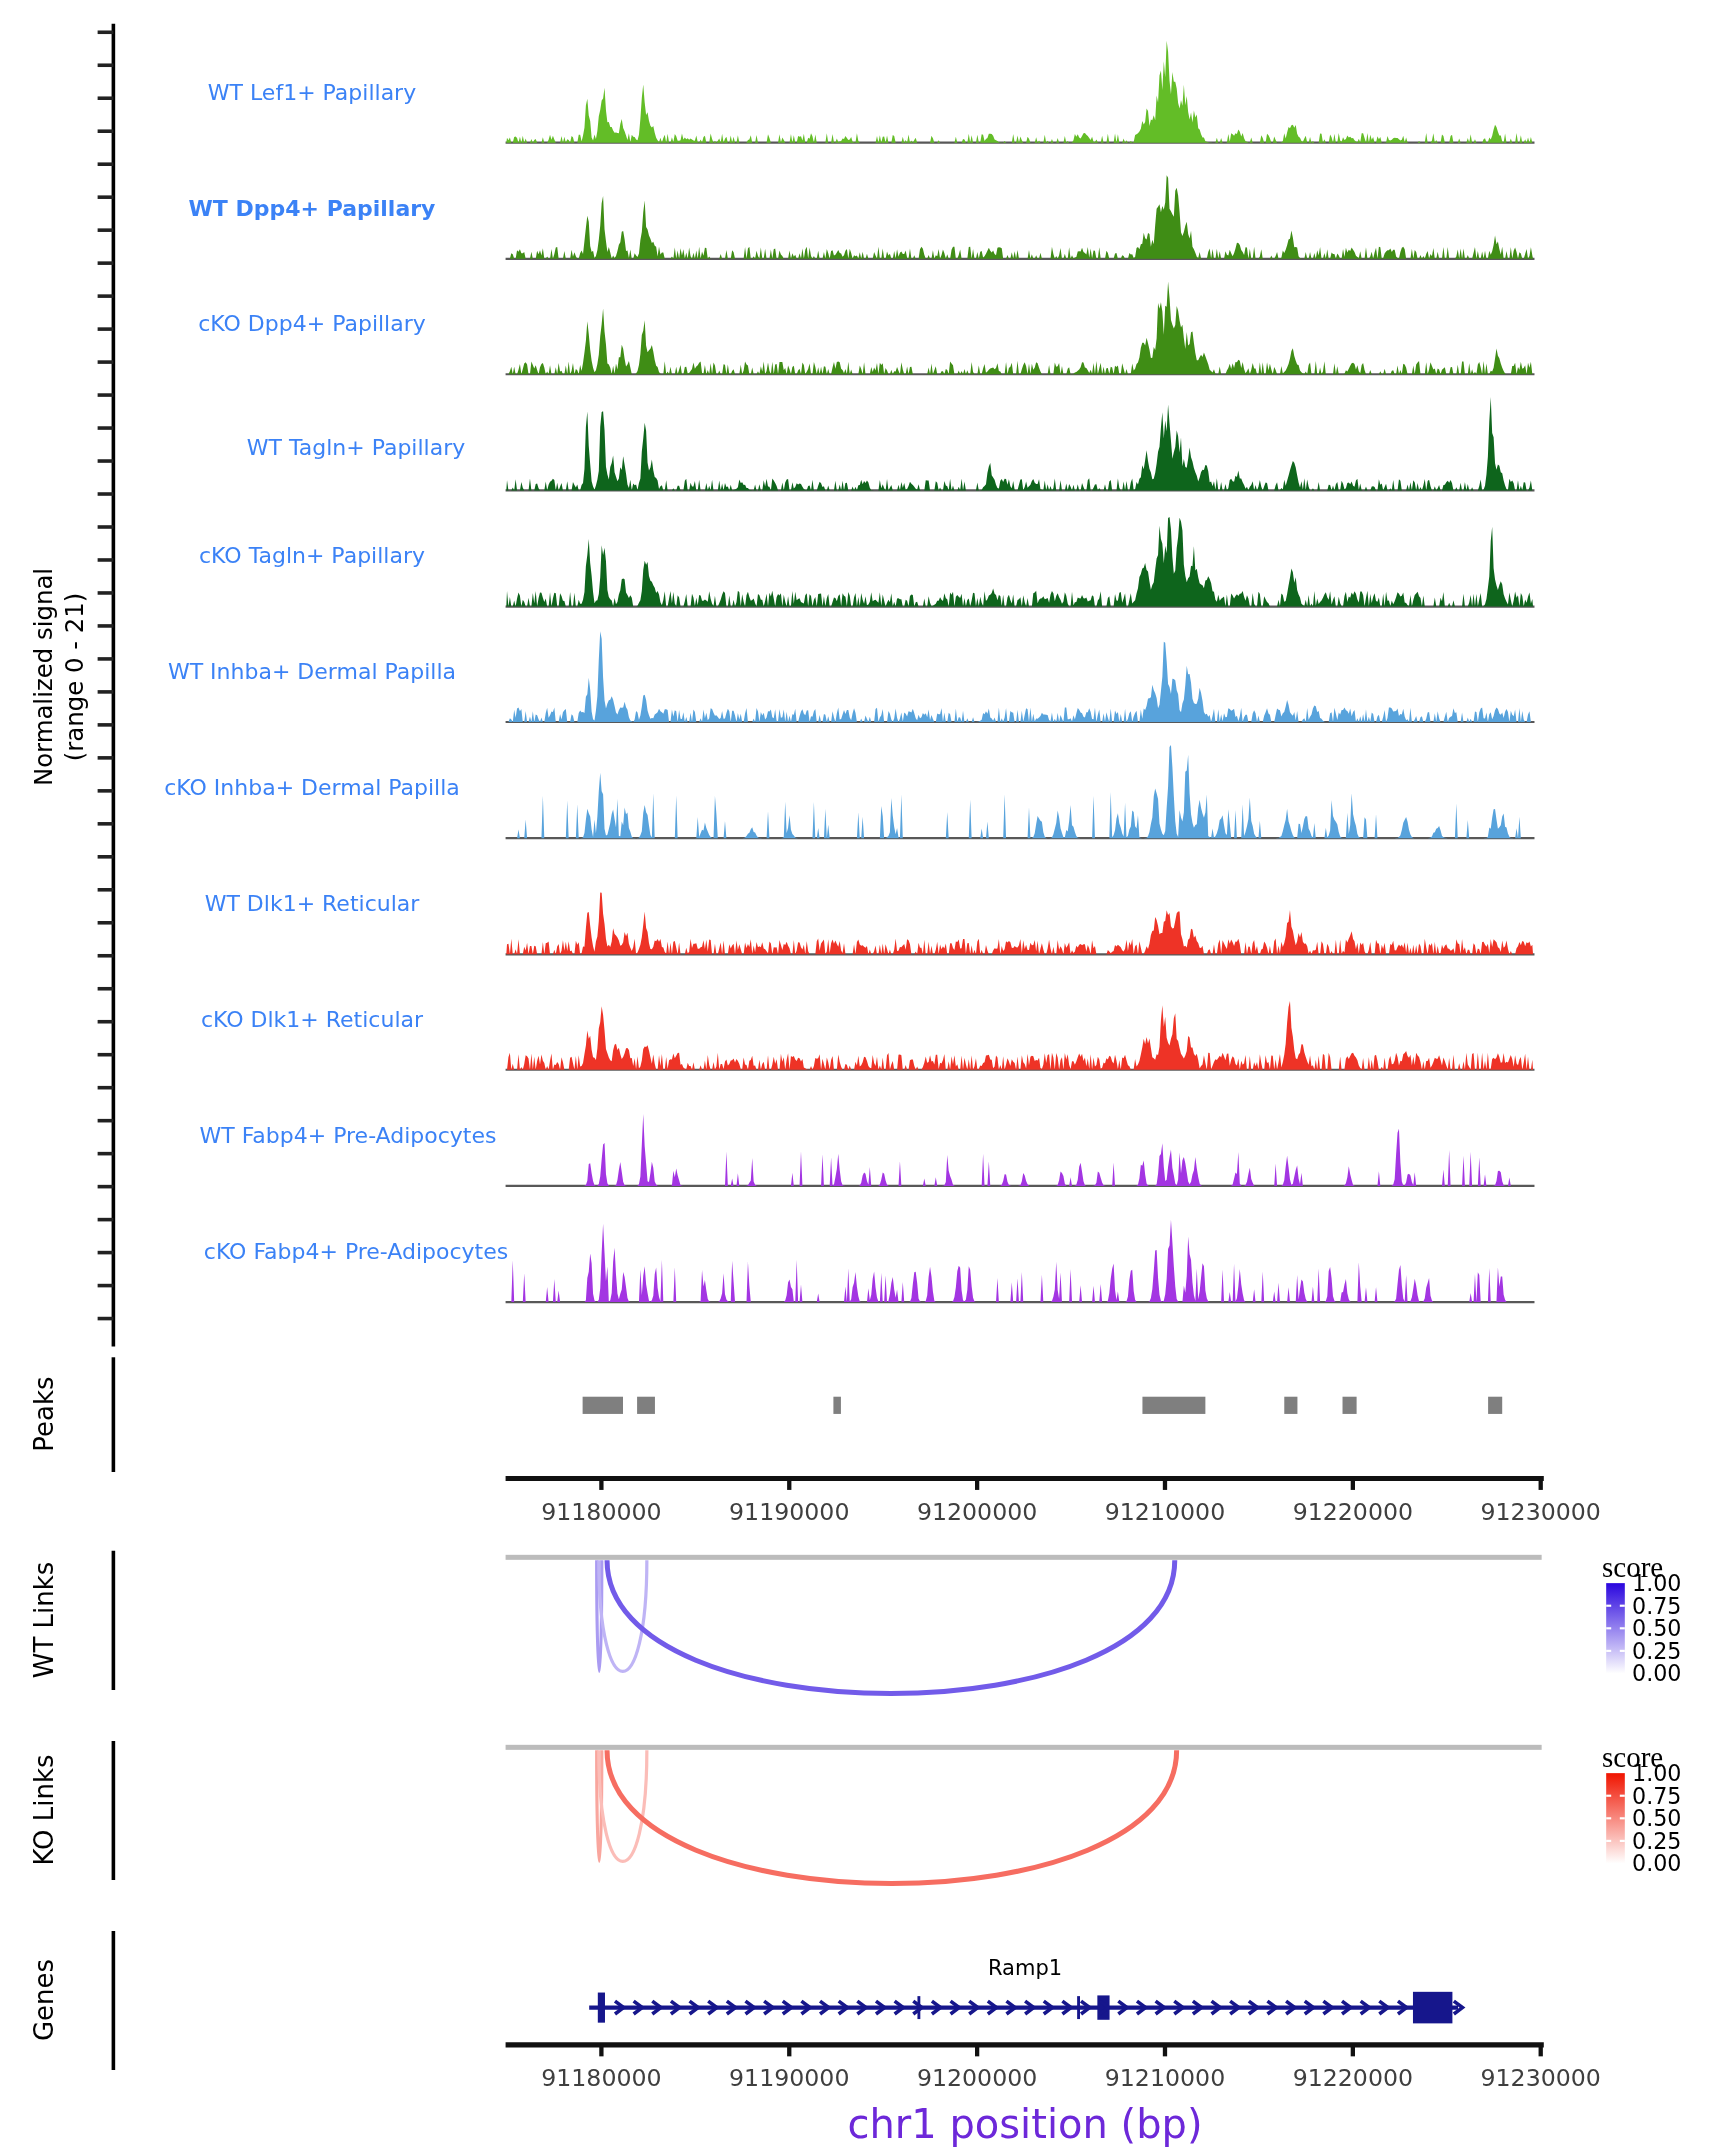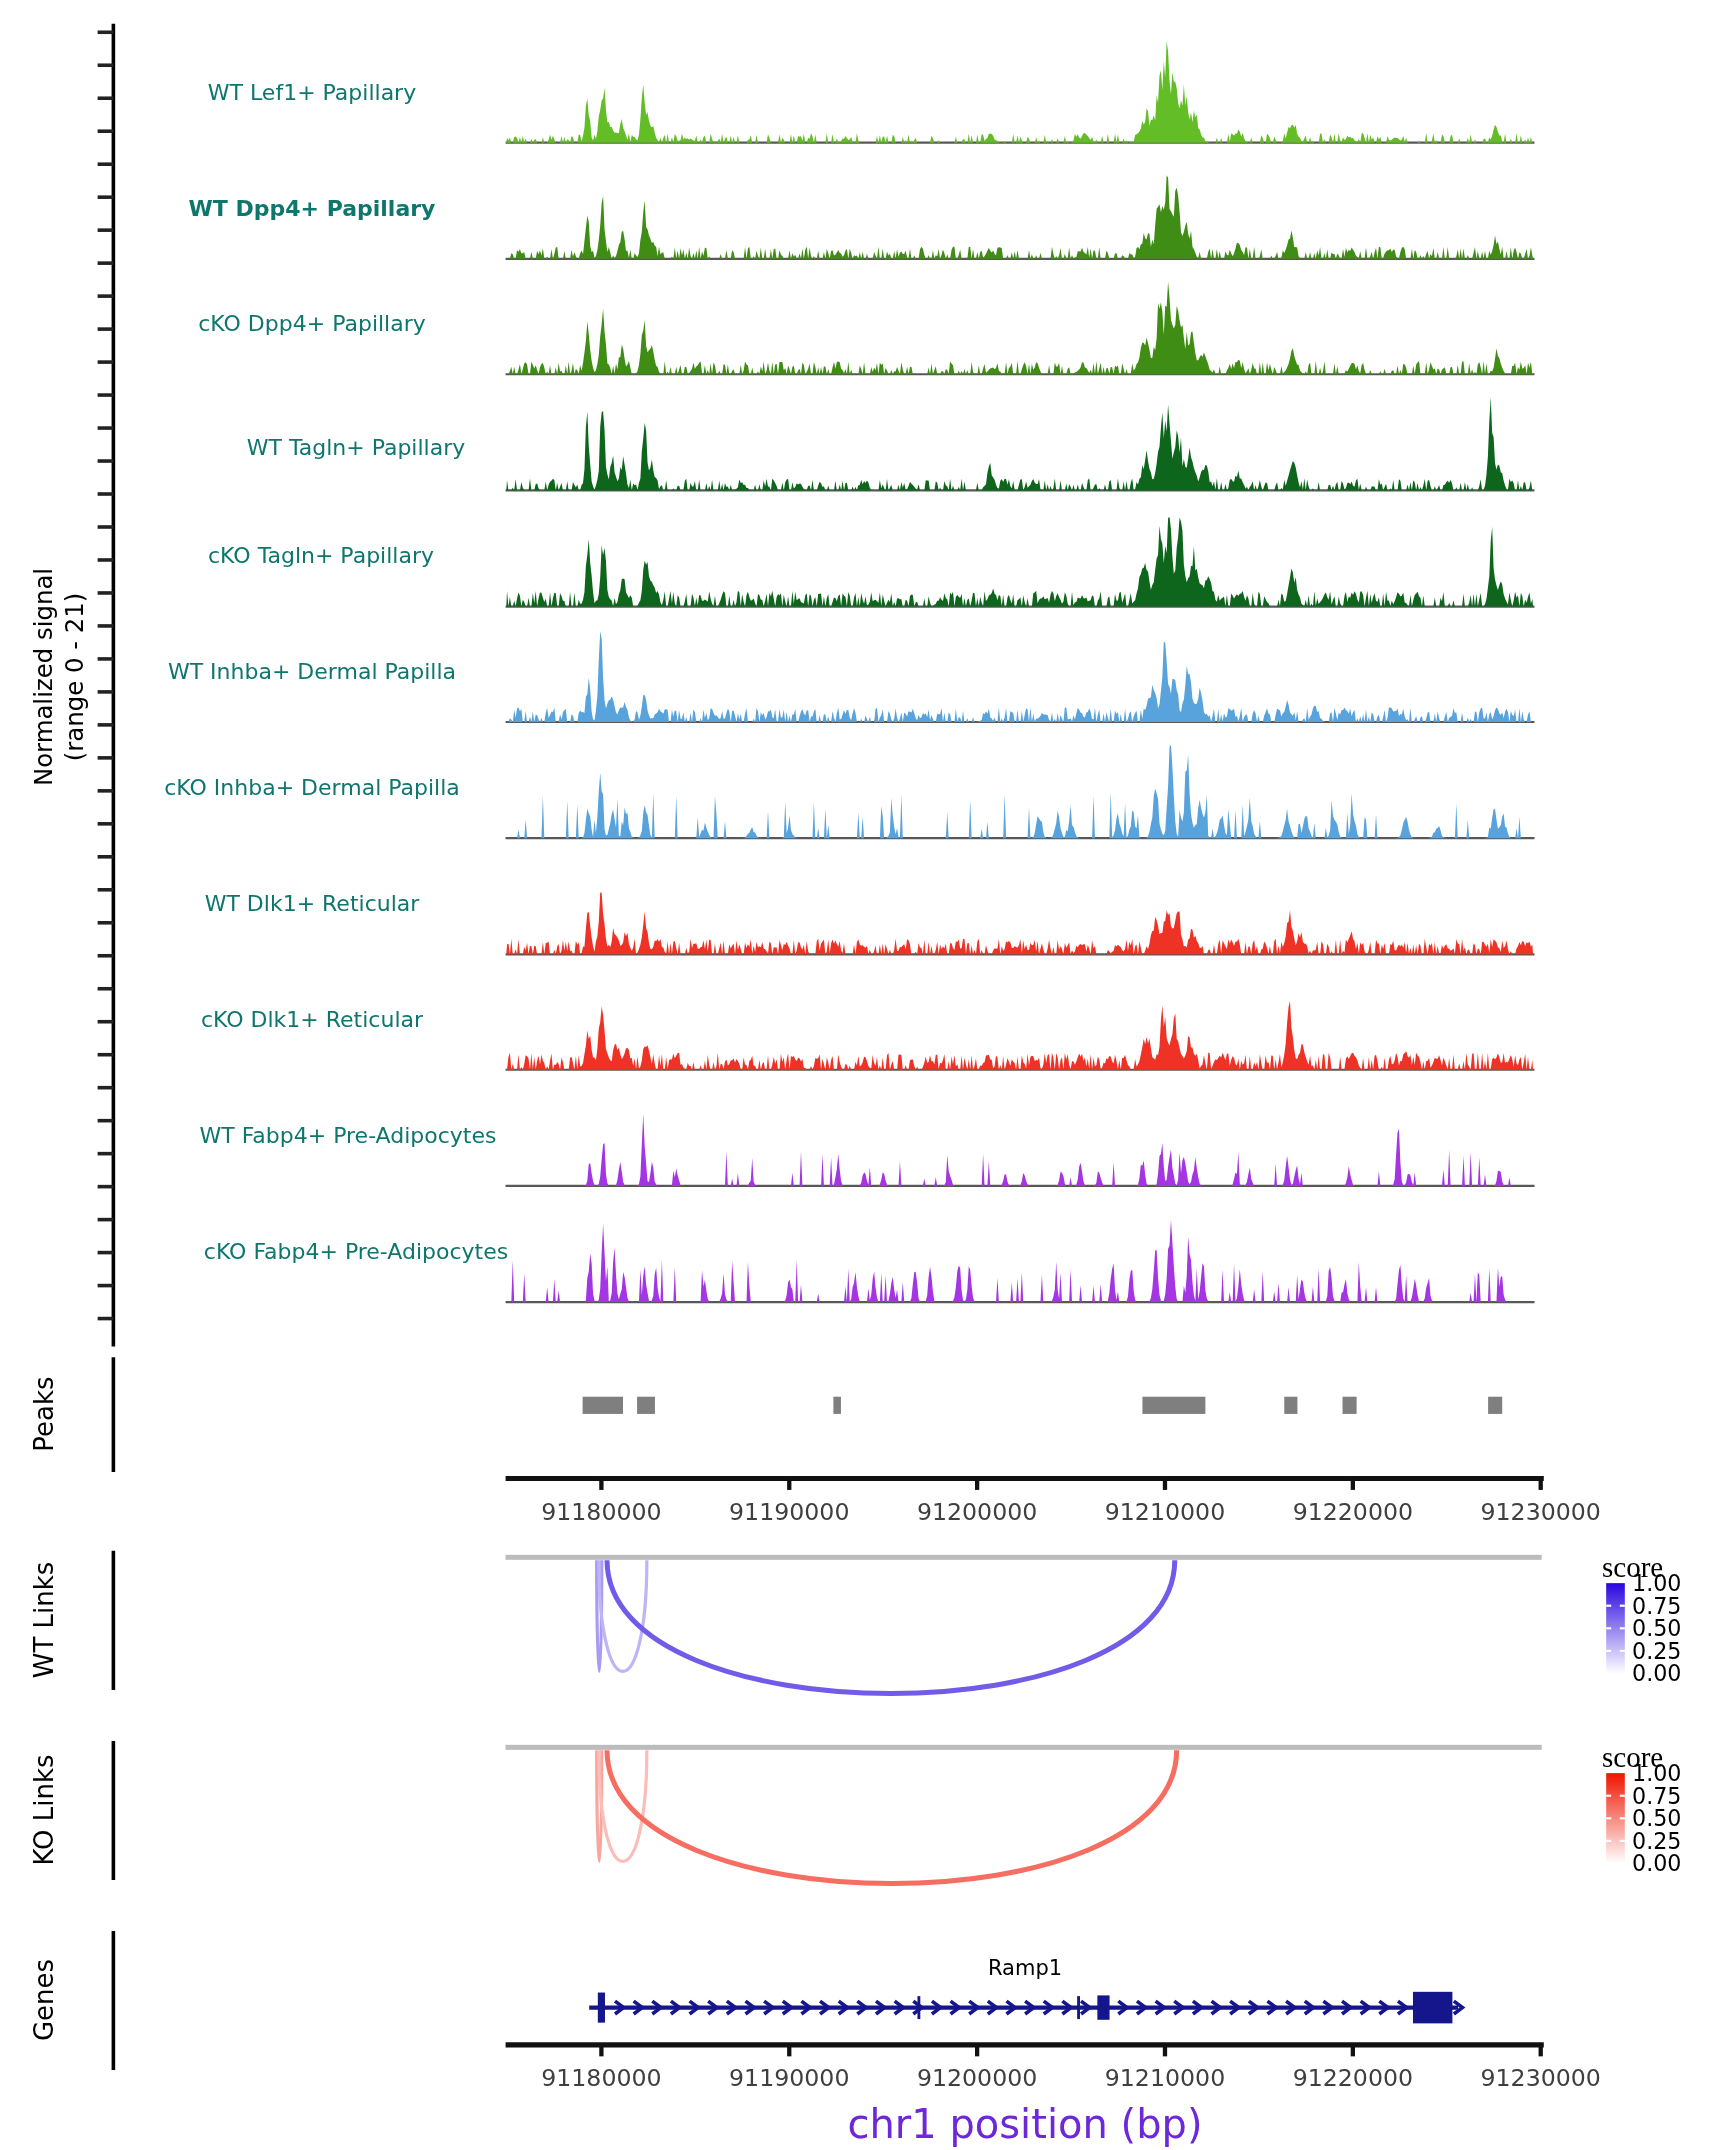--- a/index.html
+++ b/index.html
@@ -2,21 +2,21 @@
 <html style="font-size:11.5px"><head>
 <meta charset="utf-8">
 <style>
   html,body{margin:0;padding:0;background:#fff;}
   #fig{position:relative;width:1721px;height:2151px;background:#fff;overflow:hidden;
        font-family:"DejaVu Sans","Liberation Sans",sans-serif;}
   .rot{position:absolute;transform:translate(-50%,-50%) rotate(-90deg);transform-origin:center;
        white-space:nowrap;color:#000;}
   .ylab{font-size:24.4px;text-align:center;line-height:1.25;}
   .seclab{font-size:26px;}
-  .tracklab{position:absolute;left:115px;width:394px;text-align:center;font-size:22px;color:#0f766e;}
+  .tracklab{position:absolute;left:115px;width:394px;text-align:center;font-size:22px;color:#3b82f6;}
   .scoretitle{position:absolute;font-size:29px;color:#000;font-family:Liberation Serif, serif;}
   .xlabel{position:absolute;font-size:40px;color:#6d28d9;transform:translateX(-50%);}
   .genename{position:absolute;font-size:21px;color:#000;transform:translateX(-50%);}
   svg{position:absolute;left:0;top:0;}
 </style>
 </head>
 <body>
 
 <div id="fig">
 
@@ -28,21 +28,21 @@
   <div class="rot seclab" style="left:44px;top:1414px;">Peaks</div>
   <div class="rot seclab" style="left:44px;top:1620px;">WT Links</div>
   <div class="rot seclab" style="left:44px;top:1810px;">KO Links</div>
   <div class="rot seclab" style="left:44px;top:2000px;">Genes</div>
 
   <div id="track-labels">
       <div class="tracklab" style="top: 80px;">WT Lef1+ Papillary</div>
       <div class="tracklab" style="top: 196px; font-weight: bold;">WT Dpp4+ Papillary</div>
       <div class="tracklab" style="top: 311px;">cKO Dpp4+ Papillary</div>
       <div class="tracklab" style="top: 435px; padding-left: 44px;">WT Tagln+ Papillary</div>
-      <div class="tracklab" style="top: 543px; margin-left: 9px;">cKO Tagln+ Papillary</div>
+      <div class="tracklab" style="top: 543px;">cKO Tagln+ Papillary</div>
       <div class="tracklab" style="top: 659px;">WT Inhba+ Dermal Papilla</div>
       <div class="tracklab" style="top: 775px;">cKO Inhba+ Dermal Papilla</div>
       <div class="tracklab" style="top: 891px;">WT Dlk1+ Reticular</div>
       <div class="tracklab" style="top: 1007px;">cKO Dlk1+ Reticular</div>
       <div class="tracklab" style="top: 1123px; padding-left: 36px;">WT Fabp4+ Pre-Adipocytes</div>
       <div class="tracklab" style="top: 1239px; margin-left: 44px;">cKO Fabp4+ Pre-Adipocytes</div>
     </div>
 
   <svg id="plot" width="1721" height="2151" viewBox="0 0 2400 3000">
       <line x1="158" y1="33" x2="158" y2="1878" stroke="#000" stroke-width="5"></line>

